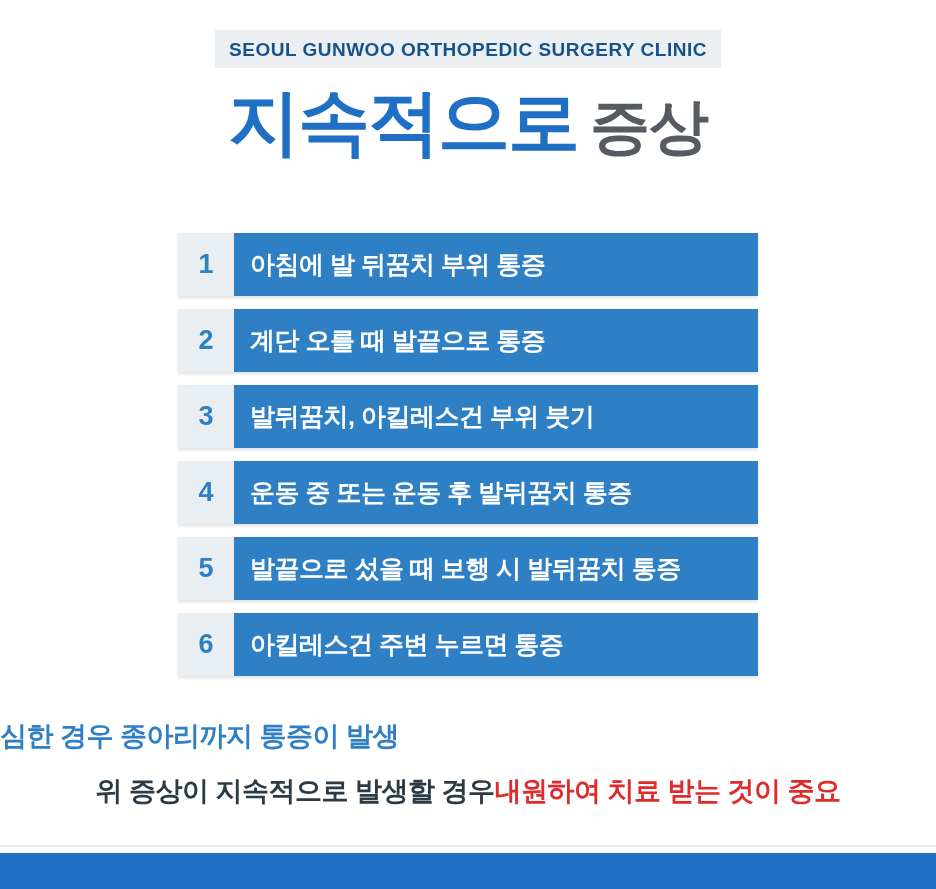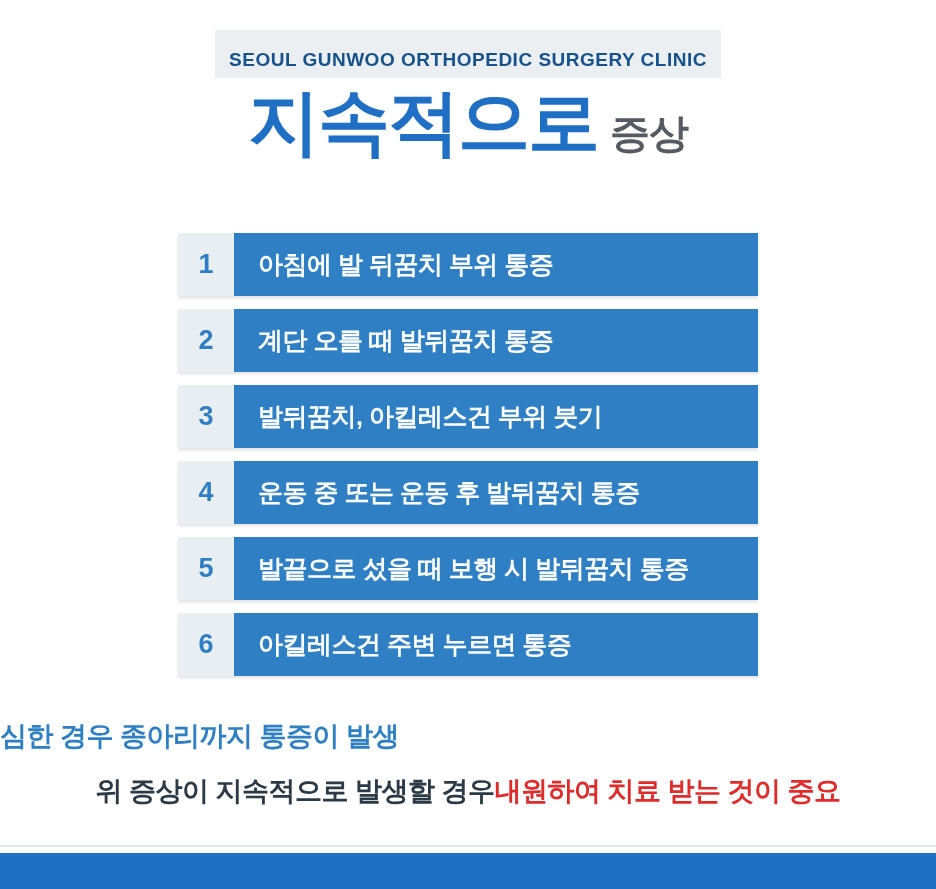--- a/index.html
+++ b/index.html
@@ -30,21 +30,21 @@
     width: 936px;
     text-align: center;
   }
   .clinic-name {
     display: inline-block;
     background: #eceff1;
     color: #16528c;
     font-size: 19px;
     font-weight: bold;
     letter-spacing: 0.5px;
-    padding: 20px 14px 7px 14px;
+    padding: 10px 14px 7px 14px;
     line-height: 1.1;
   }
 
   
   .title-row {
     position: absolute;
     top: 86px;
     left: 0;
     width: 936px;
     text-align: center;
@@ -54,21 +54,21 @@
     display: inline-block;
     font-size: 72px;
     font-weight: bold;
     color: #1f6fc4;
     letter-spacing: -2px;
     line-height: 1;
     vertical-align: baseline;
   }
   .title-sub {
     display: inline-block;
-    font-size: 40px;
+    font-size: 60px;
     font-weight: bold;
     color: #555b60;
     letter-spacing: -1px;
     line-height: 1;
     margin-left: 12px;
     vertical-align: baseline;
   }
 
   
   .list {
@@ -97,21 +97,21 @@
     display: flex;
     align-items: center;
     justify-content: center;
     line-height: 1;
   }
   .row-text {
     color: #ffffff;
     font-size: 25px;
     font-weight: bold;
     letter-spacing: -0.5px;
-    padding-left: 24px;
+    padding-left: 16px;
     line-height: 1;
   }
 
   
   .note-1 {
     position: absolute;
     top: 718px;
     left: 0;
     width: 936px;
     text-align: left;
@@ -167,21 +167,21 @@
 
   <div class="list">
 
     <div class="list-row">
       <div class="num-box">1</div>
       <div class="row-text">아침에 발 뒤꿈치 부위 통증</div>
     </div>
 
     <div class="list-row">
       <div class="num-box">2</div>
-      <div class="row-text">계단 오를 때 발뒤꿈치 통증</div>
+      <div class="row-text">계단 오를 때 발끝으로 통증</div>
     </div>
 
     <div class="list-row">
       <div class="num-box">3</div>
       <div class="row-text">발뒤꿈치, 아킬레스건 부위 붓기</div>
     </div>
 
     <div class="list-row">
       <div class="num-box">4</div>
       <div class="row-text">운동 중 또는 운동 후 발뒤꿈치 통증</div>

